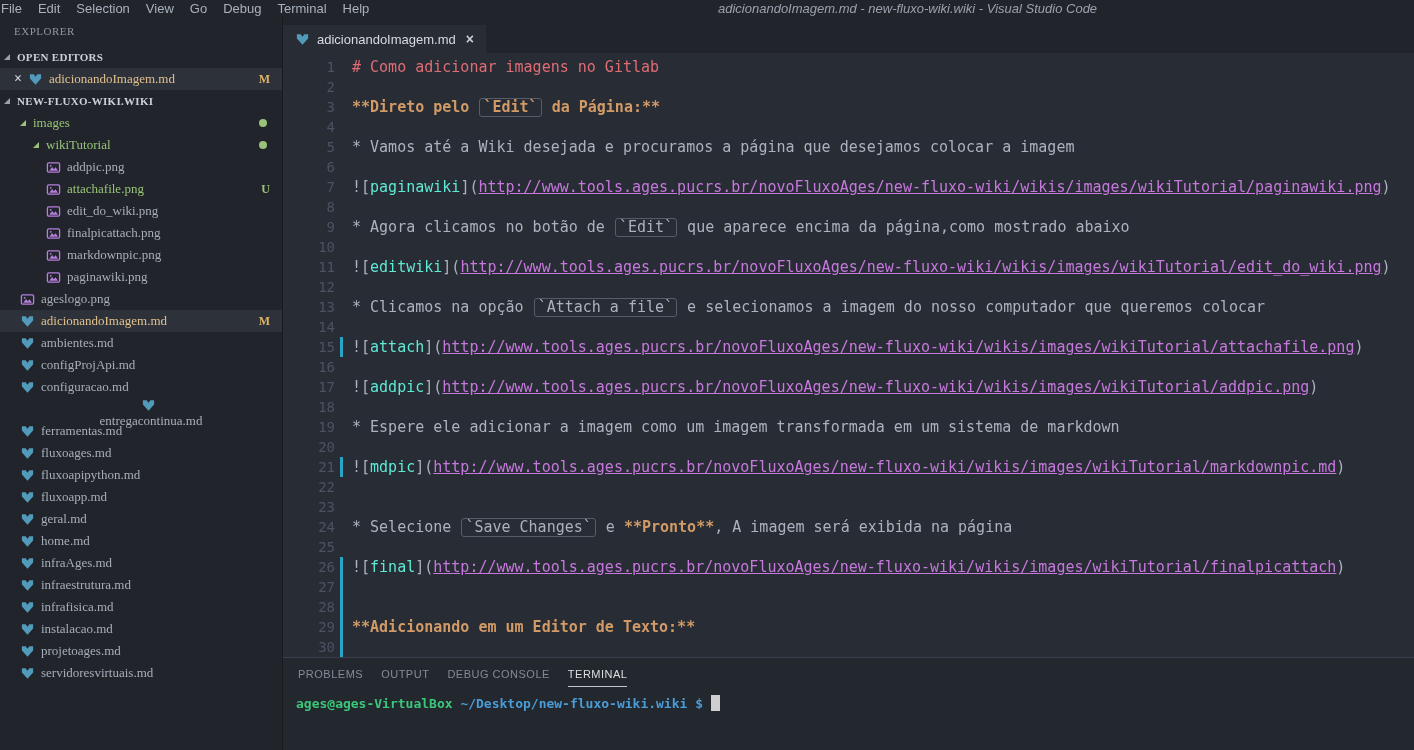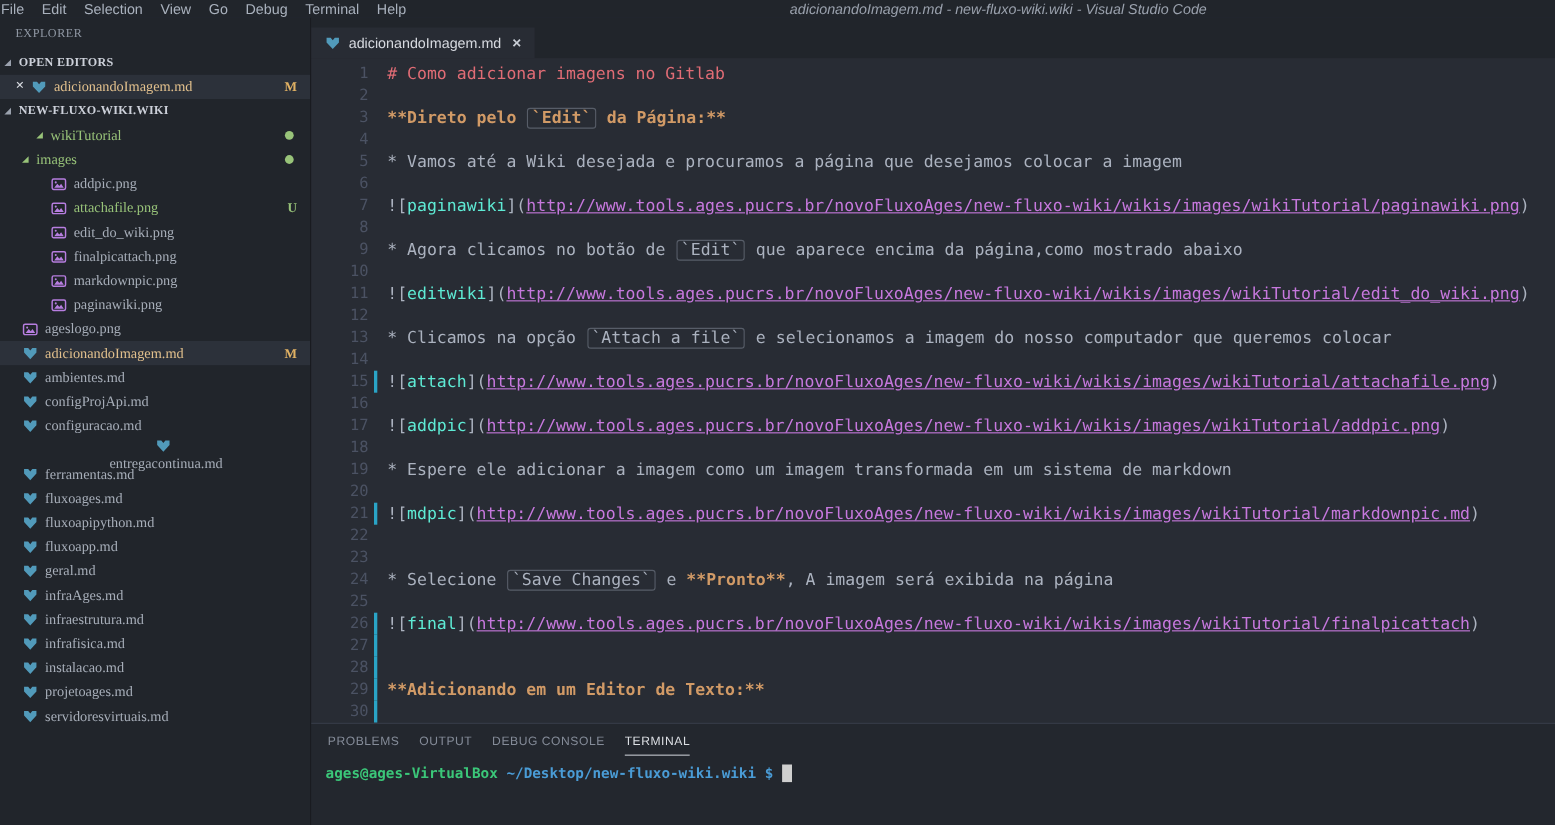--- a/index.html
+++ b/index.html
@@ -111,30 +111,30 @@
           </span>
           <span class="tree-label c-yellow">adicionandoImagem.md</span>
           <span class="badge-letter">M</span>
         </div>
       </div>
     <div class="section-header">
       <span class="twisty"></span>
       <span>NEW-FLUXO-WIKI.WIKI</span>
     </div>
     <div id="file-tree">
+        <div class="row" style="padding-left: 20px;">
+          <span class="tree-twisty"></span>
+          <span class="tree-label c-green">images</span>
+          <span class="badge-dot"></span>
+        </div>
         <div class="row" style="padding-left: 33px;">
           <span class="tree-twisty"></span>
           <span class="tree-label c-green">wikiTutorial</span>
           <span class="badge-dot"></span>
         </div>
-        <div class="row" style="padding-left: 20px;">
-          <span class="tree-twisty"></span>
-          <span class="tree-label c-green">images</span>
-          <span class="badge-dot"></span>
-        </div>
         <div class="row" style="padding-left: 46px;">
           <span class="file-icon">
             <svg viewBox="0 0 16 16" width="15" height="15">
               <rect x="1.5" y="3" width="13" height="10" rx="1.5" fill="none" stroke="#b77ee0" stroke-width="1.4"></rect>
               <circle cx="5" cy="6.2" r="1" fill="#b77ee0"></circle>
               <path fill="#b77ee0" d="M3.5 11.5 L6.5 7.5 L8.5 9.8 L10.2 7.6 L12.8 11.5 Z"></path>
             </svg>
           </span>
           <span class="tree-label">addpic.png</span>
         </div>
@@ -272,20 +272,28 @@
           </span>
           <span class="tree-label">fluxoapp.md</span>
         </div>
         <div class="row" style="padding-left: 20px;">
           <span class="file-icon">
             <svg viewBox="0 0 16 16" width="15" height="15">
               <path fill="#519aba" d="M2 2.5 L6 2.5 L8 5 L10 2.5 L14 2.5 L14 7 L8 13.5 L2 7 Z"></path>
             </svg>
           </span>
           <span class="tree-label">geral.md</span>
+        </div>
+        <div class="row" style="padding-left: 20px;">
+          <span class="file-icon">
+            <svg viewBox="0 0 16 16" width="15" height="15">
+              <path fill="#519aba" d="M2 2.5 L6 2.5 L8 5 L10 2.5 L14 2.5 L14 7 L8 13.5 L2 7 Z"></path>
+            </svg>
+          </span>
+          <span class="tree-label">home.md</span>
         </div>
         <div class="row" style="padding-left: 20px;">
           <span class="file-icon">
             <svg viewBox="0 0 16 16" width="15" height="15">
               <path fill="#519aba" d="M2 2.5 L6 2.5 L8 5 L10 2.5 L14 2.5 L14 7 L8 13.5 L2 7 Z"></path>
             </svg>
           </span>
           <span class="tree-label">infraAges.md</span>
         </div>
         <div class="row" style="padding-left: 20px;">

